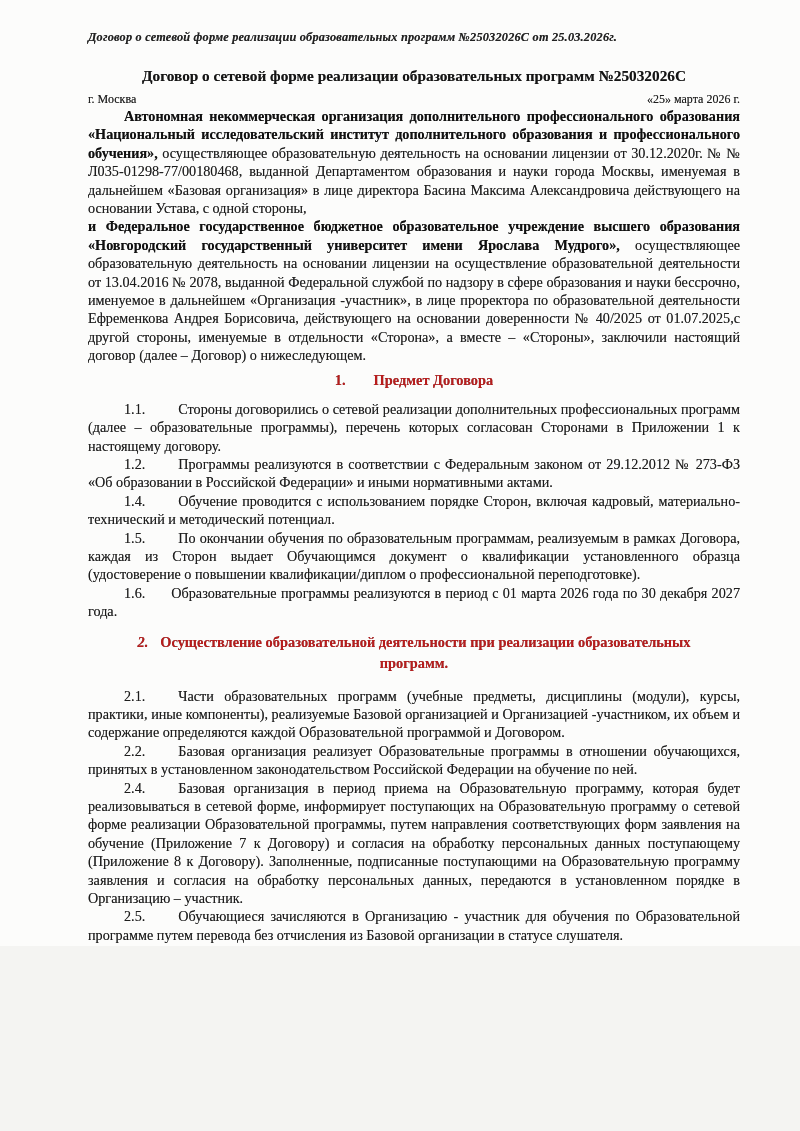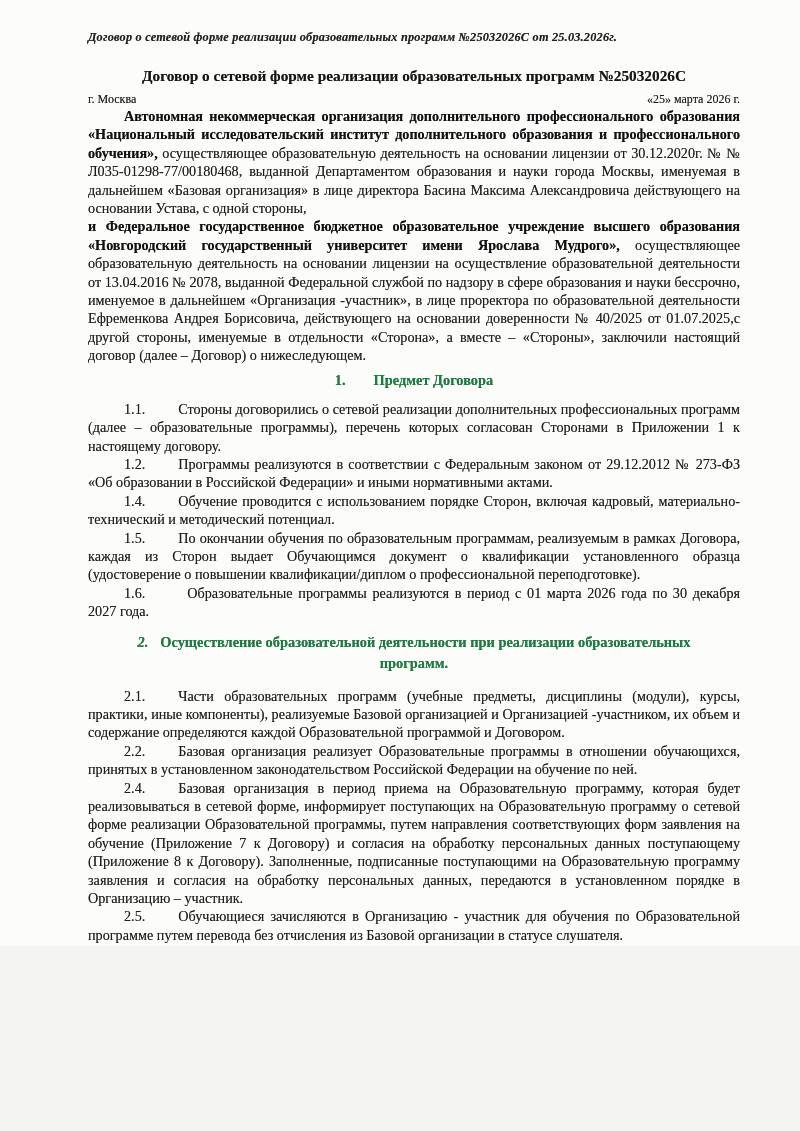--- a/index.html
+++ b/index.html
@@ -49,27 +49,27 @@
   }
   .indent{text-indent:36px;}
   .mt-preamble{margin-top:24px;}
   b{color:#101010;}
   .sec-head{
     margin:5px 0 9px 0;
     text-align:center;
     font-size:14.4px;
     font-weight:700;
     line-height:21px;
-    color:#15803d;
+    color:#b91c1c;
   }
   .sec-head .sec-num{padding-right:28px;}
   .sec-head.sec2{margin:11px 30px 13px 30px;}
   .sec-head.sec2 .sec-num{padding-right:12px;font-style:italic;}
   span.inum{padding-right:33px;}
-  span.inum.wide{padding-right:42px;font-family:Liberation Serif, serif;}
+  span.inum.wide{padding-right:26px;font-family:Liberation Serif, serif;}
   .stretch-last{text-align-last:justify;}
   .page-footer{
     position:absolute;
     top:1079px;
     right:62px;
     font-size:12.2px;
     font-style:italic;
     font-weight:700;
     color:#0369a1;
   }

